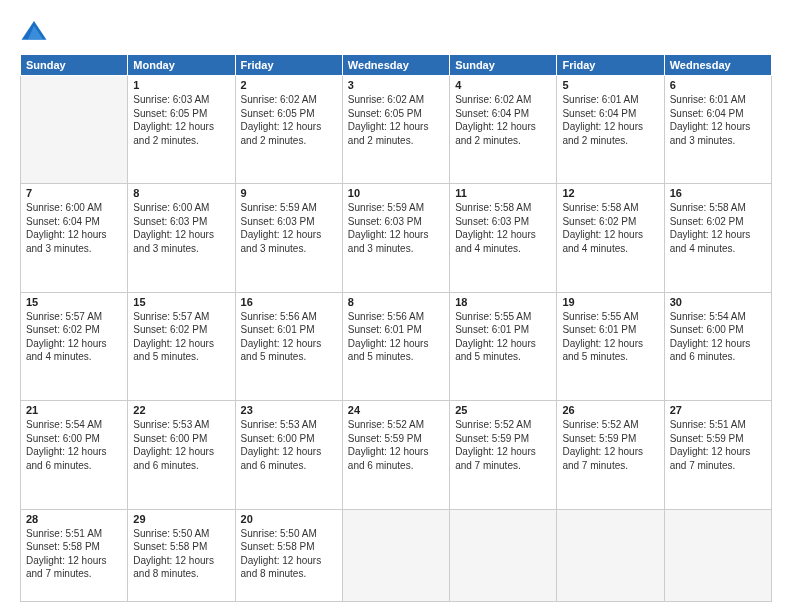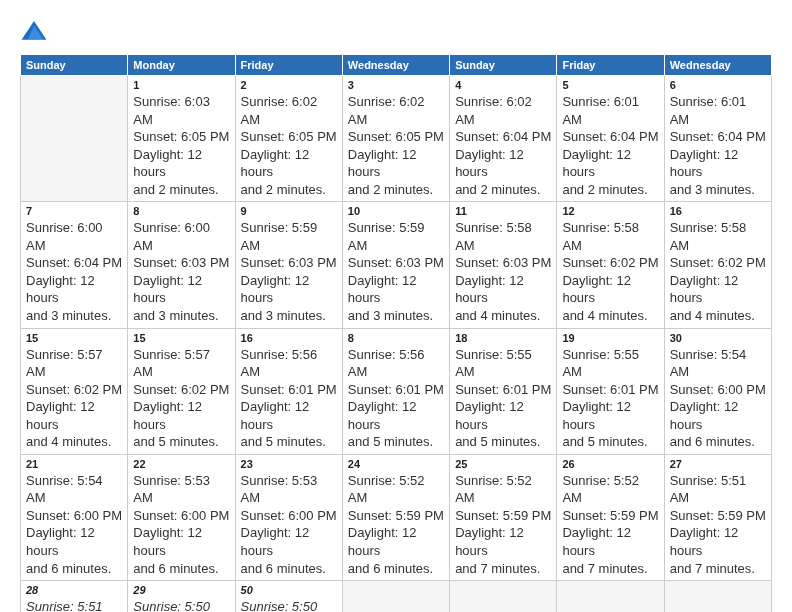--- a/index.html
+++ b/index.html
@@ -82,27 +82,26 @@
       background: #f5f5f5;
     }
     .day-number {
       font-size: 11px;
       font-weight: bold;
       color: #222;
       display: block;
       margin-bottom: 2px;
     }
     .day-info {
-      font-size: 13px;
+      font-size: 10px;
       color: #333;
       line-height: 1.35;
     }
     .last-row td {
       height: 72px;
-      font-style: italic;
     }
   </style>
 </head>
 <body>
 
 <div class="page">
   <div class="header">
     <div class="logo">
       <svg class="logo-icon" viewBox="0 0 36 36">
         <polygon points="18,4 34,28 2,28" fill="#1a6fc4"></polygon>
@@ -339,21 +338,21 @@
 and 7 minutes.</div>
           </td>
           <td>
             <span class="day-number">29</span>
             <div class="day-info" style="white-space: pre-line;">Sunrise: 5:50 AM
 Sunset: 5:58 PM
 Daylight: 12 hours
 and 8 minutes.</div>
           </td>
           <td>
-            <span class="day-number">50</span>
+            <span class="day-number">20</span>
             <div class="day-info" style="white-space: pre-line;">Sunrise: 5:50 AM
 Sunset: 5:58 PM
 Daylight: 12 hours
 and 8 minutes.</div>
           </td>
           <td class="empty"></td>
           <td class="empty"></td>
           <td class="empty"></td>
           <td class="empty"></td>
         </tr>

